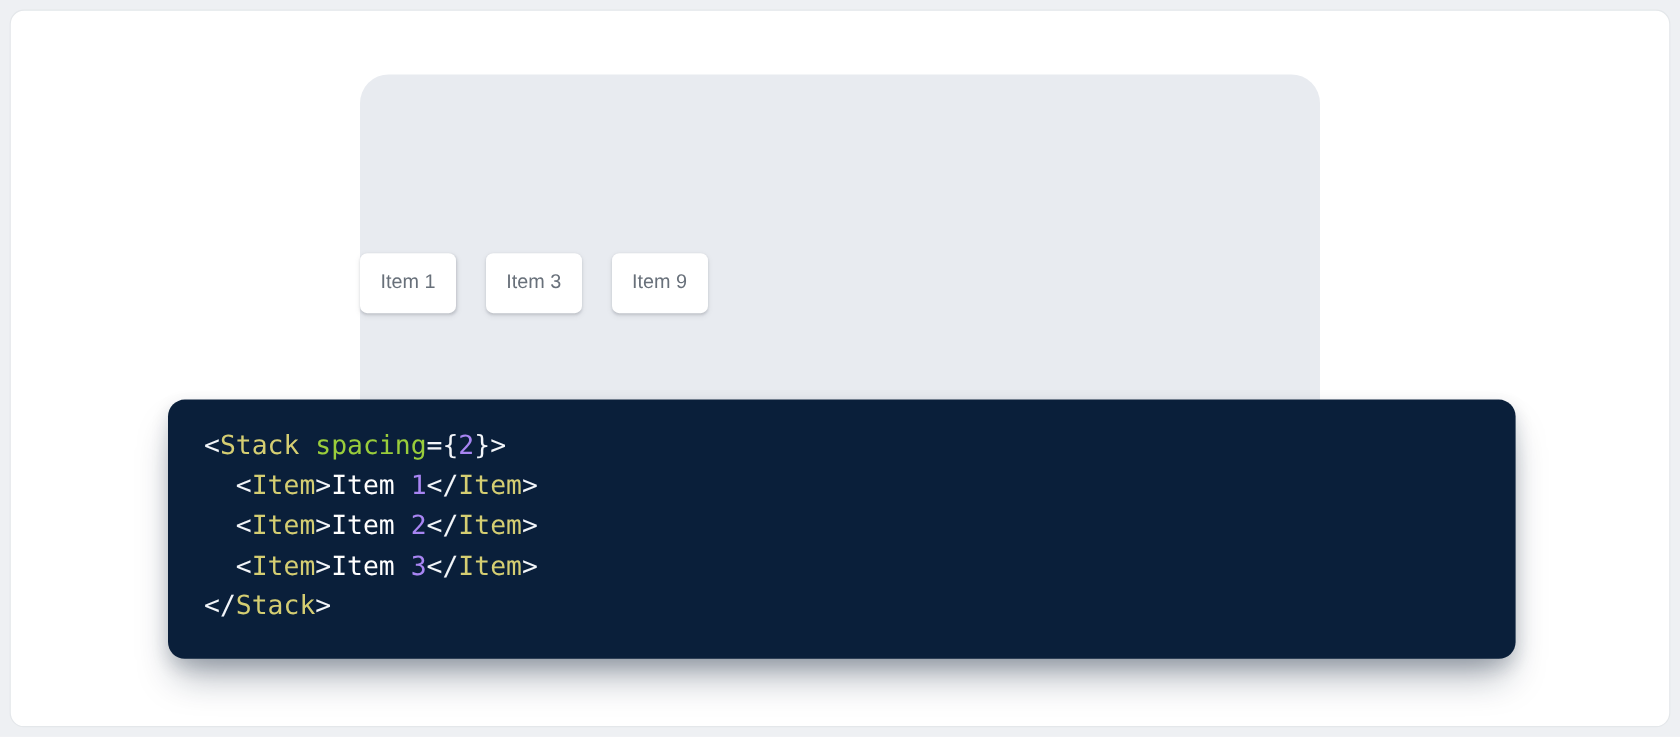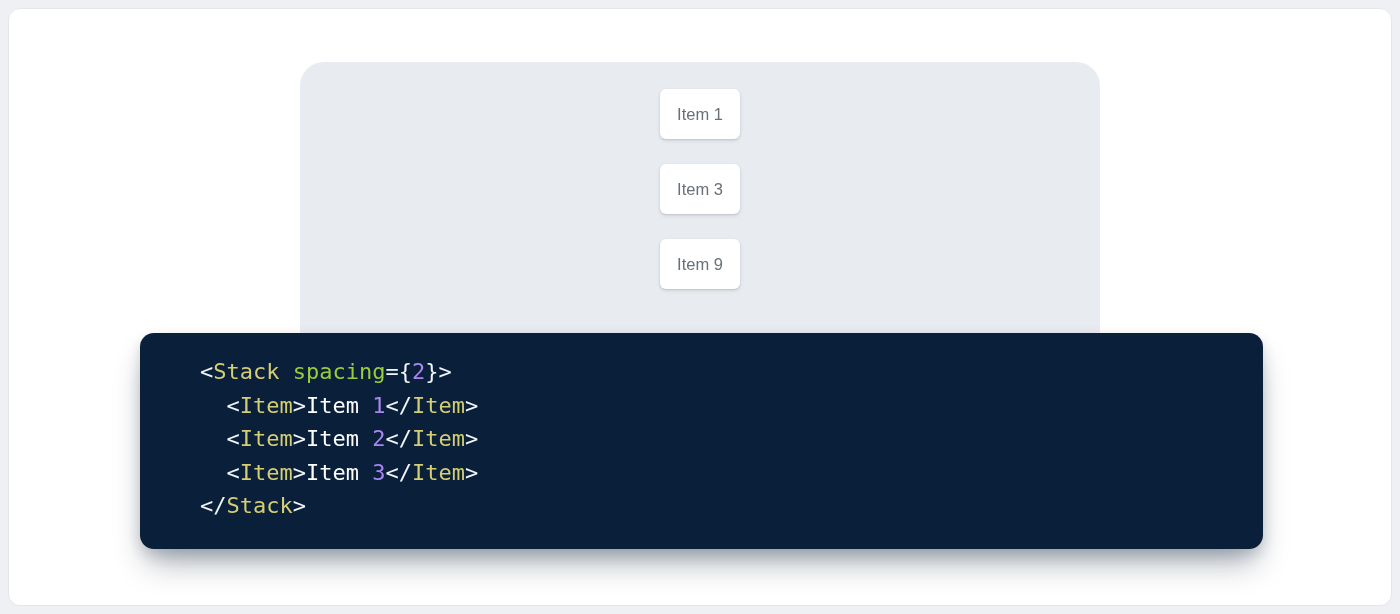--- a/index.html
+++ b/index.html
@@ -24,21 +24,21 @@
     z-index: 0;
   }
   .preview-panel {
     position: absolute;
     left: 300px; top: 62px;
     width: 800px; height: 320px;
     background: #e8ebf0;
     border-radius: 24px;
     z-index: 1;
     display: flex;
-    flex-direction: column;
+    flex-direction: row;
     align-items: center;
     padding-top: 27px;
     gap: 25px;
   }
   .stack-item {
     background: #ffffff;
     border-radius: 6px;
     height: 50px;
     padding: 0 17px;
     display: flex;
@@ -56,21 +56,21 @@
     border-radius: 14px;
     z-index: 2;
     padding: 22px 30px;
     margin: 0;
     box-shadow: 0 20px 32px -8px rgba(12,28,52,0.38), 0 6px 14px rgba(12,28,52,0.16);
     font-family: "DejaVu Sans Mono", "Liberation Mono", monospace;
     font-size: 22px;
     line-height: 33.5px;
     overflow: hidden;
   }
-  .code-line { white-space: pre; margin-left: 30px; }
+  .code-line { white-space: pre; }
   .tok-punct  { color: #f2f5f9; }
   .tok-tag    { color: #d5ce72; }
   .tok-attr   { color: #9acd3b; }
   .tok-num    { color: #a885f3; }
   .tok-plain  { color: #ffffff; }
 </style>
 </head>
 <body>
 
 <div class="screen">

